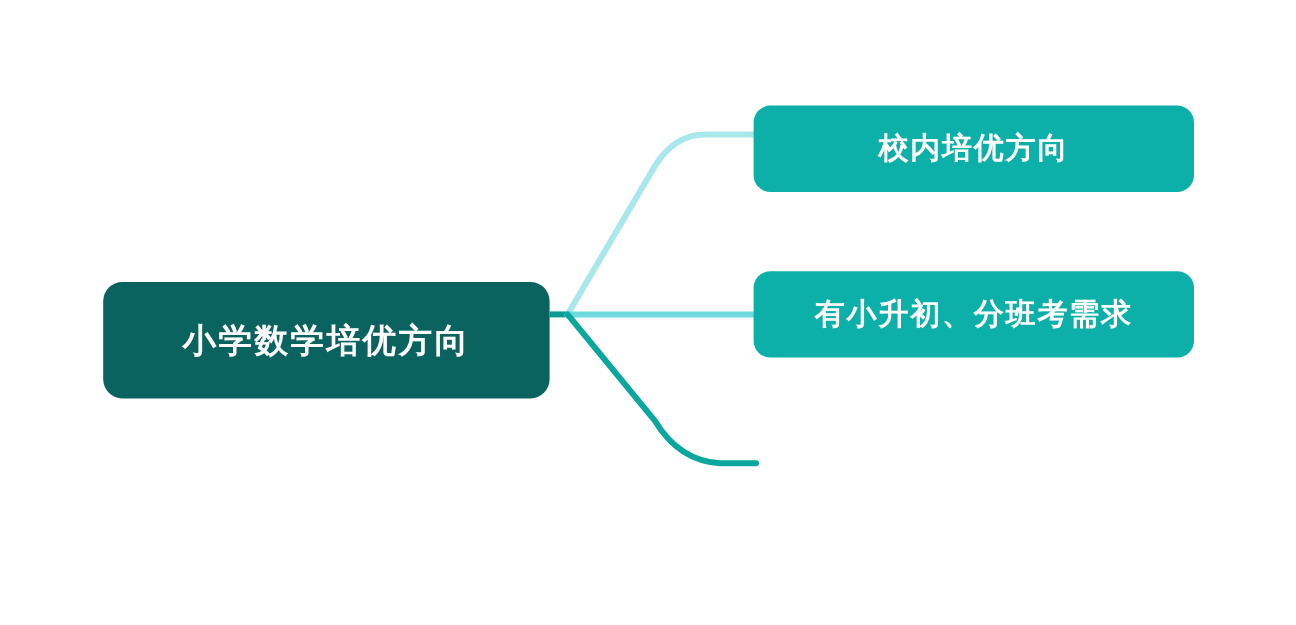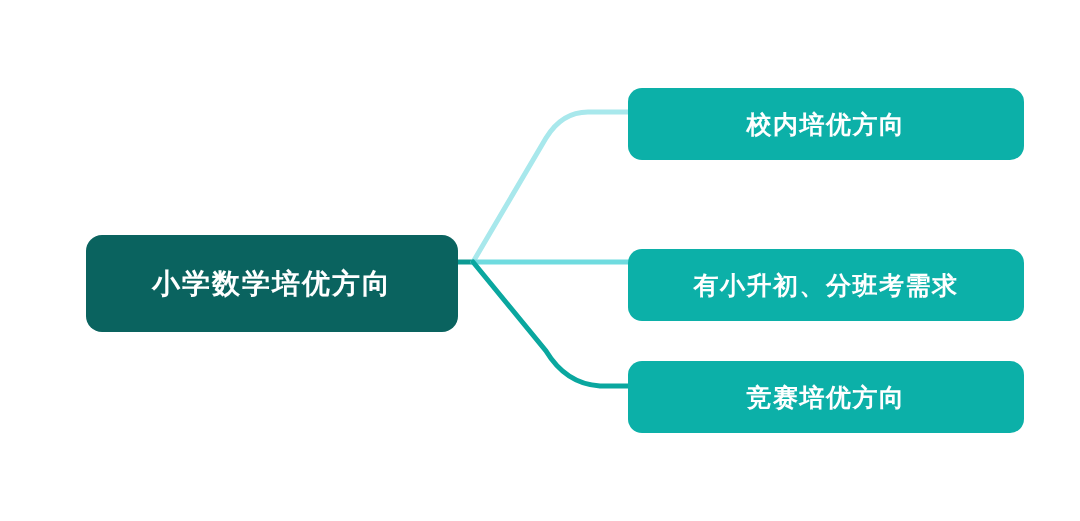--- a/index.html
+++ b/index.html
@@ -46,29 +46,29 @@
     width: 372px;
     height: 97px;
     border-radius: 16px;
     background: #0a635f;
     font-size: 28px;
     letter-spacing: 2px;
     margin-top: 22px;
   }
   .node-child {
     left: 628px;
-    width: 396px;
+    width: 367px;
     height: 72px;
     background: #0cb0a8;
     font-size: 25px;
     letter-spacing: 1.5px;
     text-align: center;
   }
   .node-child-0 { top: 88px; }
-  .node-child-1 { top: 226px; margin-top: 23px; }
+  .node-child-1 { top: 226px; }
   .node-child-2 { top: 361px; }
 </style>
 </head>
 <body>
 
 <div id="canvas">
 
   <svg id="connectors" viewBox="0 0 1080 521" xmlns="http://www.w3.org/2000/svg">
     <path d="M 458 262 L 474 262" fill="none" stroke="#0c9a93" stroke-width="5" stroke-linecap="butt"></path>
     <path d="M 473 262 L 546 138 Q 562 112 588 112 L 630 112" fill="none" stroke="#a8e8ec" stroke-width="5" stroke-linecap="round"></path>
@@ -81,17 +81,14 @@
   </div>
 
   <div class="node node-child node-child-0">
     <span>校内培优方向</span>
   </div>
 
   <div class="node node-child node-child-1">
     <span>有小升初、分班考需求</span>
   </div>
 
-  <div class="node node-child node-child-2">
-    <span>竞赛培优方向</span>
-  </div>
 
 </div>
 
 </body></html>

